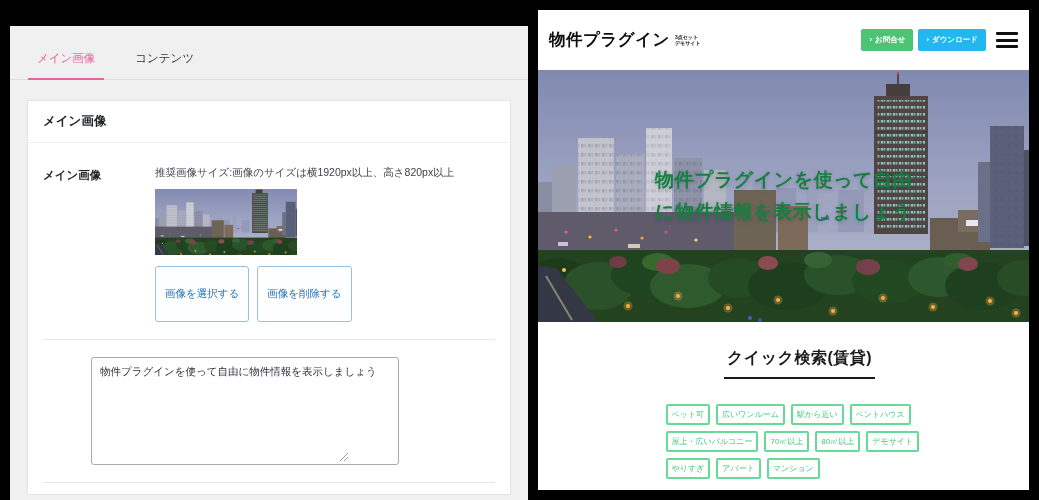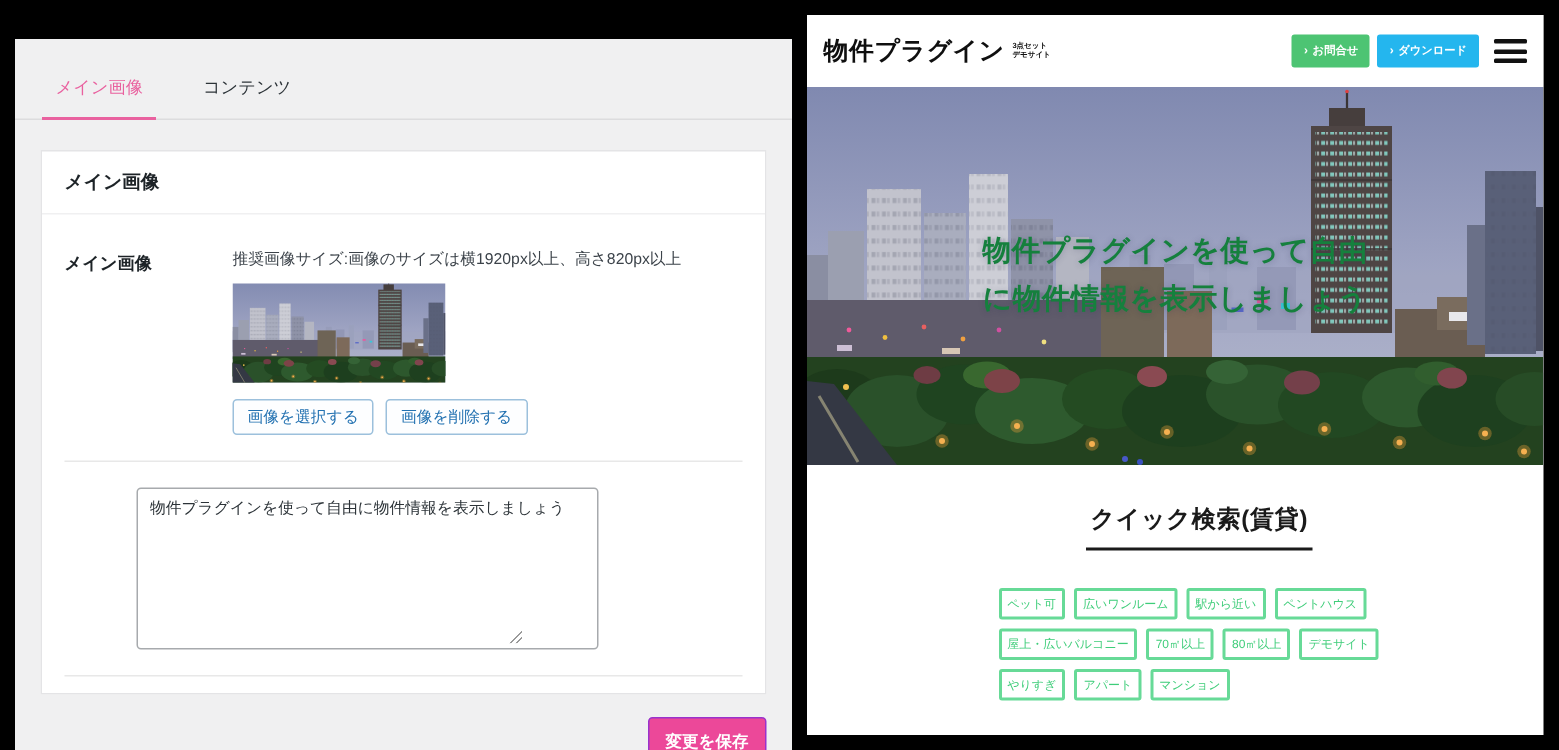--- a/index.html
+++ b/index.html
@@ -17,38 +17,38 @@
   .card-header { padding:12px 15px; font-size:12.5px; font-weight:bold; color:#1d2327;
     border-bottom:1px solid #f0f0f1; }
   .card-body { padding:6px 12px 0; }
   .form-row { display:flex; padding:17px 3px; }
   .form-label { width:112px; flex-shrink:0; font-size:11.5px; font-weight:bold; color:#1d2327; padding-top:2px; }
   .form-content { flex:1; }
   .hint { font-size:10.5px; color:#3c434a; margin-bottom:9px; }
   .thumb { display:block; width:142px; height:66px; }
   .btn-row { margin-top:11px; display:flex; gap:8px; }
   .wp-btn { font-size:10.5px; color:#2271b1; background:#fdfeff; border:1px solid #9cc0dc;
-    border-radius:3px; padding:4px 9px; cursor:pointer; font-family:inherit; }
+    border-radius:3px; padding:20px 9px; cursor:pointer; font-family:inherit; }
   .divider { border:0; border-top:1px solid #e8e8e8; margin:0 3px; }
   .ta-wrap { position:relative; width:308px; }
   .catch-ta { width:308px; height:108px; border:1px solid #a7aaad; border-radius:3px;
     font-size:10.5px; line-height:1.5; padding:6px 8px; color:#2c3338; resize:none;
     font-family:inherit; display:block;margin-left:48px; }
   .grip { position:absolute; right:3px; bottom:4px; width:9px; height:9px;
     background:repeating-linear-gradient(135deg,#9a9a9a 0 1px,transparent 1px 3.2px);
     clip-path:polygon(100% 0,100% 100%,0 100%); }
   .card-end { height:12px; border-top:1px solid #e8e8e8; margin:0 3px; }
   .save-row { text-align:right; padding:15px 17px; }
   .save-btn { background:#ec4899; border:1px solid #9a32cc; color:#fff; font-weight:bold;
     font-size:11px; padding:8px 11px; border-radius:3px; cursor:pointer; font-family:inherit; }
 
   
   .site-panel { position:absolute; left:538px; top:10px; width:491px; height:480px;
     background:#fff; overflow:hidden; }
-  .site-header { height:48px; display:flex; align-items:center; padding:0 11px; background:#fff; }
+  .site-header { height:60px; display:flex; align-items:center; padding:0 11px; background:#fff; }
   .site-logo { font-size:16.5px; font-weight:bold; color:#0f0f0f; letter-spacing:.5px; white-space:nowrap; }
   .logo-sub { margin-left:5px; font-size:5px; line-height:1.3; color:#0f0f0f; font-weight:bold; }
   .header-spacer { flex:1; }
   .hdr-btn { display:flex; align-items:center; gap:3px; color:#fff; font-size:7.5px;
     font-weight:bold; padding:6px 8px; border-radius:2px; margin-left:5px; cursor:pointer;
     text-decoration:none; white-space:nowrap; }
   .hdr-btn .chev { font-size:8px; line-height:1; }
   .btn-contact { background:#4dc473; }
   .btn-download { background:#24b6ee; }
   .hamburger { width:22px; margin-left:10px; cursor:pointer; display:flex;

